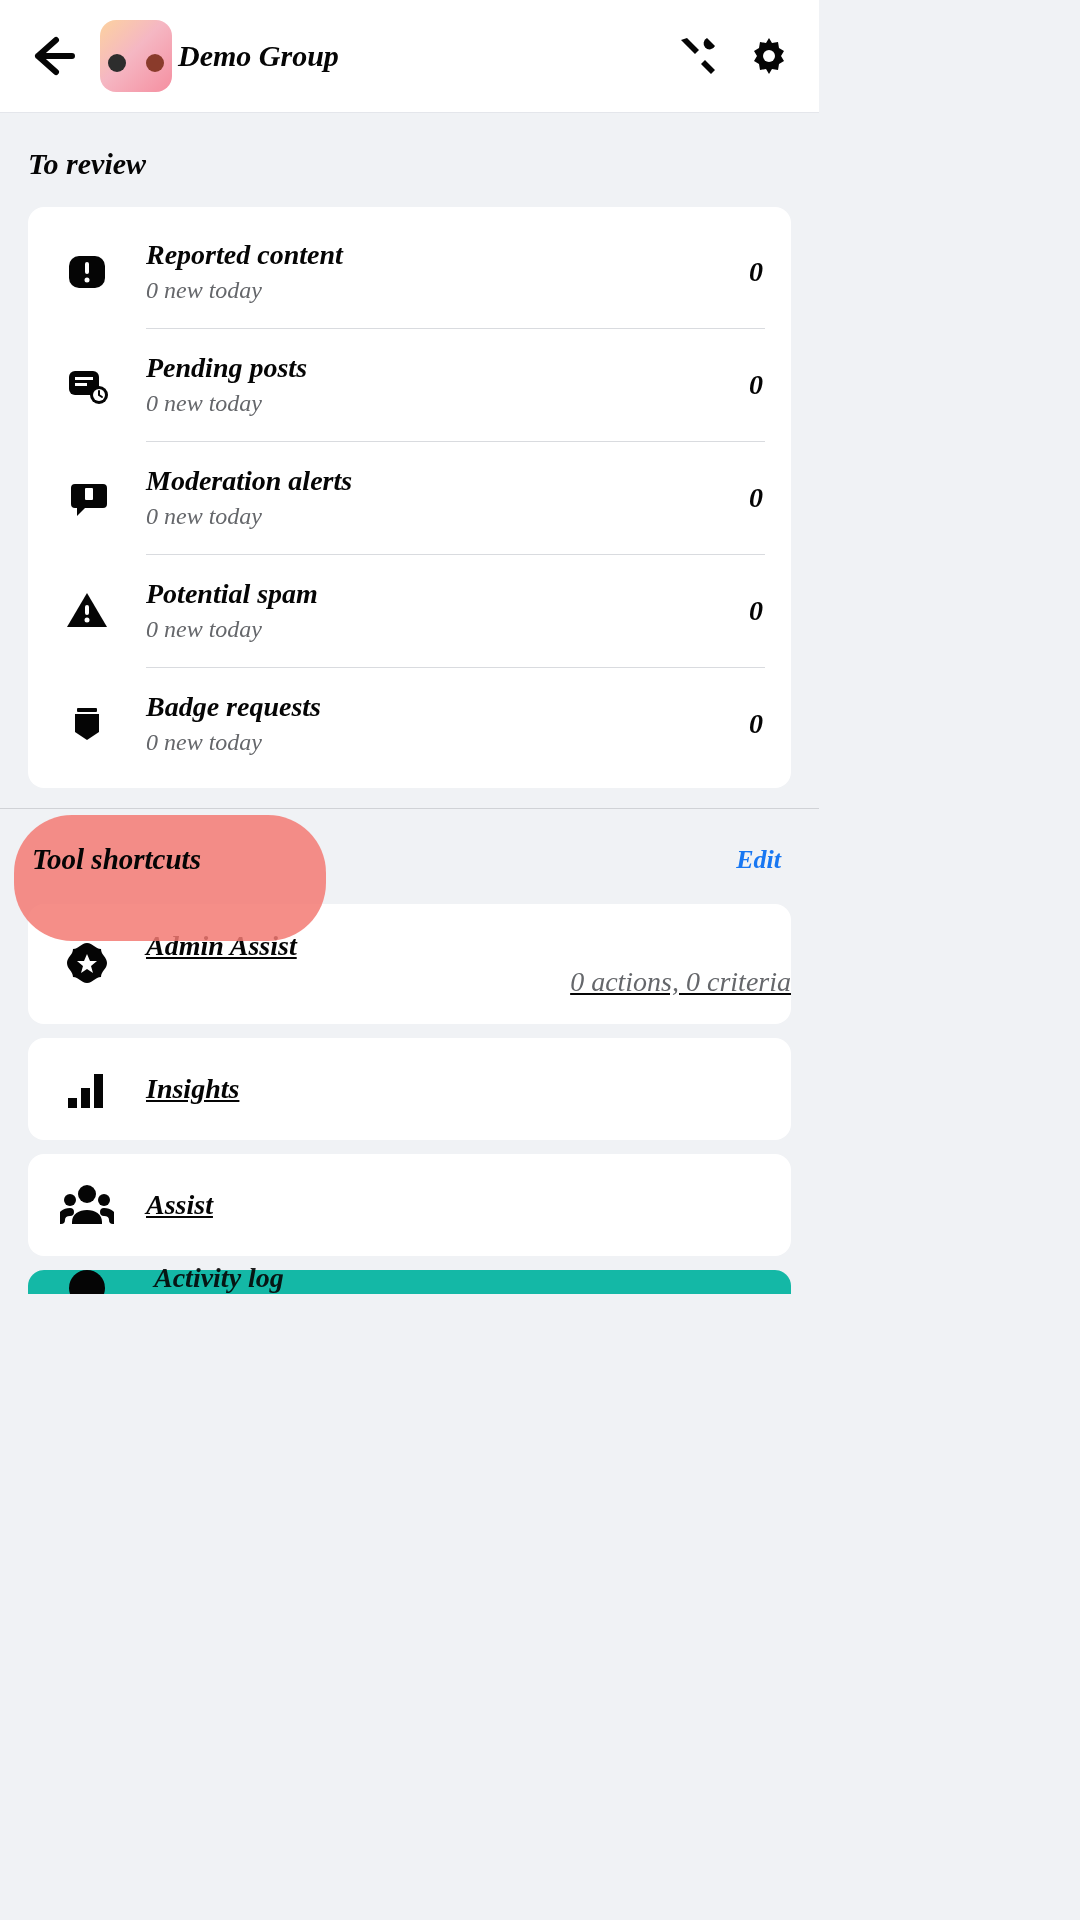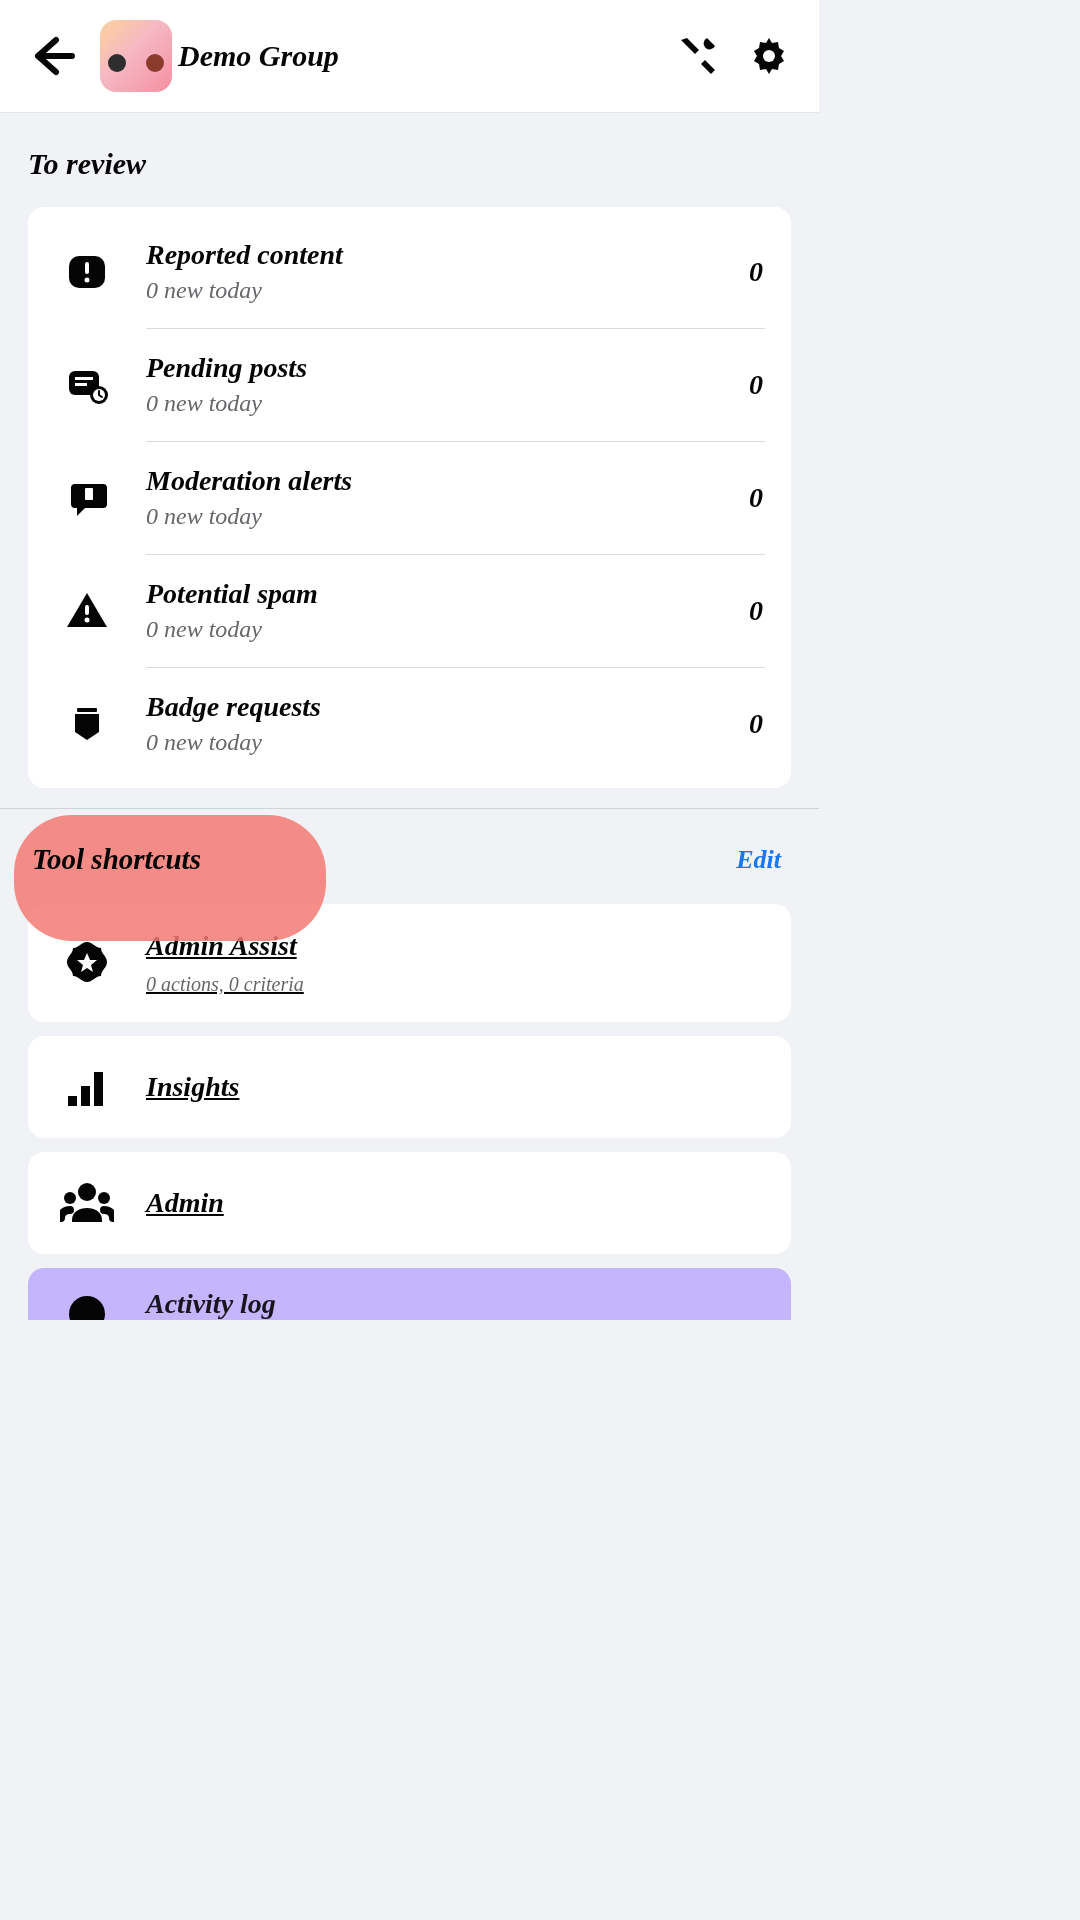--- a/index.html
+++ b/index.html
@@ -105,27 +105,27 @@
     align-items:center;
     text-decoration:underline;
   }
   .tool-icon {
     width:118px;
     display:flex; justify-content:center; align-items:center;
     flex-shrink:0;
   }
   .tool-body { flex:1; }
   .tool-title { font-weight:bold; font-size:28px; }
-  .tool-sub { color:#65676b; font-size:20px; margin-top:11px; }
+  .tool-sub { color:#65676b; font-size:28px; margin-top:4px;text-align:right; }
   .cutoff {
-    height: 52px;
+    height: 24px;
     margin: 0 28px;
-    background:#c4b5fd;
+    background:#14b8a6;
     border-radius:16px 16px 0 0;
-    display:flex; align-items:center;
+    display:flex; align-items:center;gap:8px;
   }
   svg { display:block; }
 </style>
 </head>
 <body>
 
 <div class="header">
   <div class="back-btn">
     <svg width="48" height="48" viewBox="0 0 48 48">
       <path d="M28 8 L10 24 L28 40 M10 24 H44" stroke="#050505" stroke-width="6" fill="none" stroke-linecap="round" stroke-linejoin="round"></path>
@@ -268,21 +268,21 @@
   <div class="tool-icon">
     <svg width="54" height="50" viewBox="0 0 54 50">
       <circle cx="27" cy="14" r="9" fill="#050505"></circle>
       <path d="M12 42c0-8 7-12 15-12s15 4 15 12v2H12z" fill="#050505"></path>
       <circle cx="10" cy="20" r="6" fill="#050505"></circle>
       <circle cx="44" cy="20" r="6" fill="#050505"></circle>
       <path d="M1 40c0-5 4-8 9-8M53 40c0-5-4-8-9-8" stroke="#050505" stroke-width="8" fill="none" stroke-linecap="round"></path>
     </svg>
   </div>
   <div class="tool-body">
-    <div class="tool-title">Admin</div>
+    <div class="tool-title">Assist</div>
   </div>
 </div>
 
 <div class="cutoff">
   <div class="tool-icon" style="align-self:flex-end;">
     <svg width="44" height="28" viewBox="0 0 44 28">
       <circle cx="22" cy="22" r="18" fill="#050505"></circle>
     </svg>
   </div>
   <div class="tool-body" style="align-self:flex-end;">

